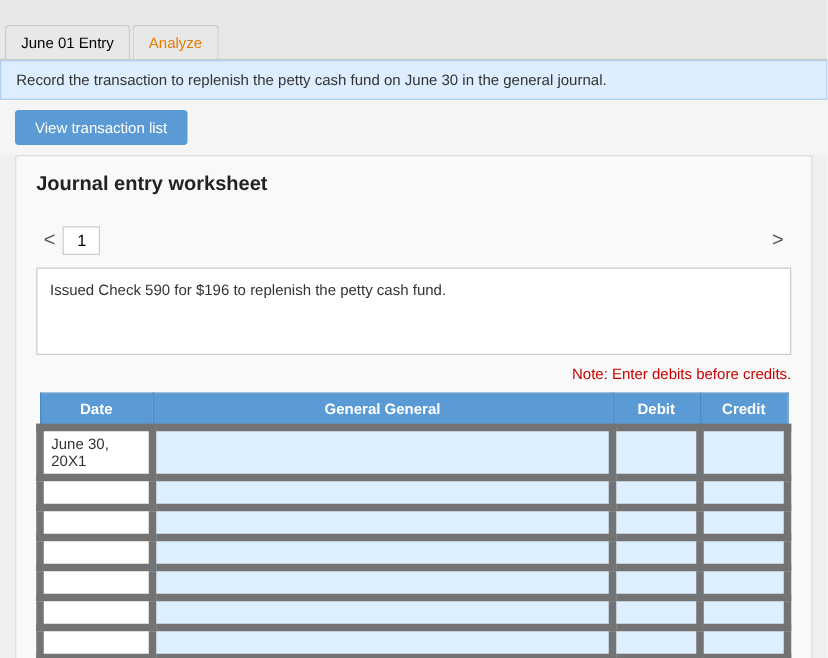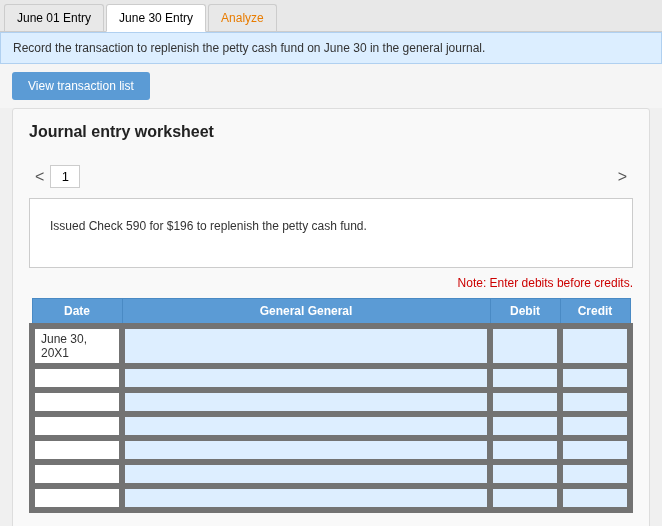--- a/index.html
+++ b/index.html
@@ -9,21 +9,21 @@
       background: #f0f0f0;
       width: 662px;
       min-height: 526px;
     }
 
     
     .tabs-bar {
       display: flex;
       background: #e8e8e8;
       border-bottom: 1px solid #ccc;
-      padding-top: 4px;
+      padding-top: 20px;
       padding-left: 4px;
     }
     .tab {
       padding: 6px 12px;
       border: 1px solid #ccc;
       border-bottom: none;
       background: #e8e8e8;
       cursor: pointer;
       font-size: 12px;
       margin-right: 2px;
@@ -92,21 +92,21 @@
       text-align: center;
     }
     .nav-right {
       margin-left: auto;
     }
 
     
     .description-box {
       border: 1px solid #ccc;
       background: #fff;
-      padding: 20px;
+      padding: 10px;
       font-size: 12px;
       color: #333;
       min-height: 70px;
       margin-bottom: 8px;
     }
 
     
     .note-text {
       color: #cc0000;
       font-size: 12px;
@@ -165,23 +165,20 @@
       color: #fff;
       background: #5b9bd5;
     }
   </style>
 </head>
 <body>
 
 <div class="tabs-bar">
   <div class="tab">
     <span>June 01 Entry</span>
-  </div>
-  <div class="tab active">
-    <span>June 30 Entry</span>
   </div>
   <div class="tab analyze">
     <span>Analyze</span>
   </div>
 </div>
 
 <div class="info-bar">
   <span>Record the transaction to replenish the petty cash fund on June 30 in the general journal.</span>
 </div>
 

